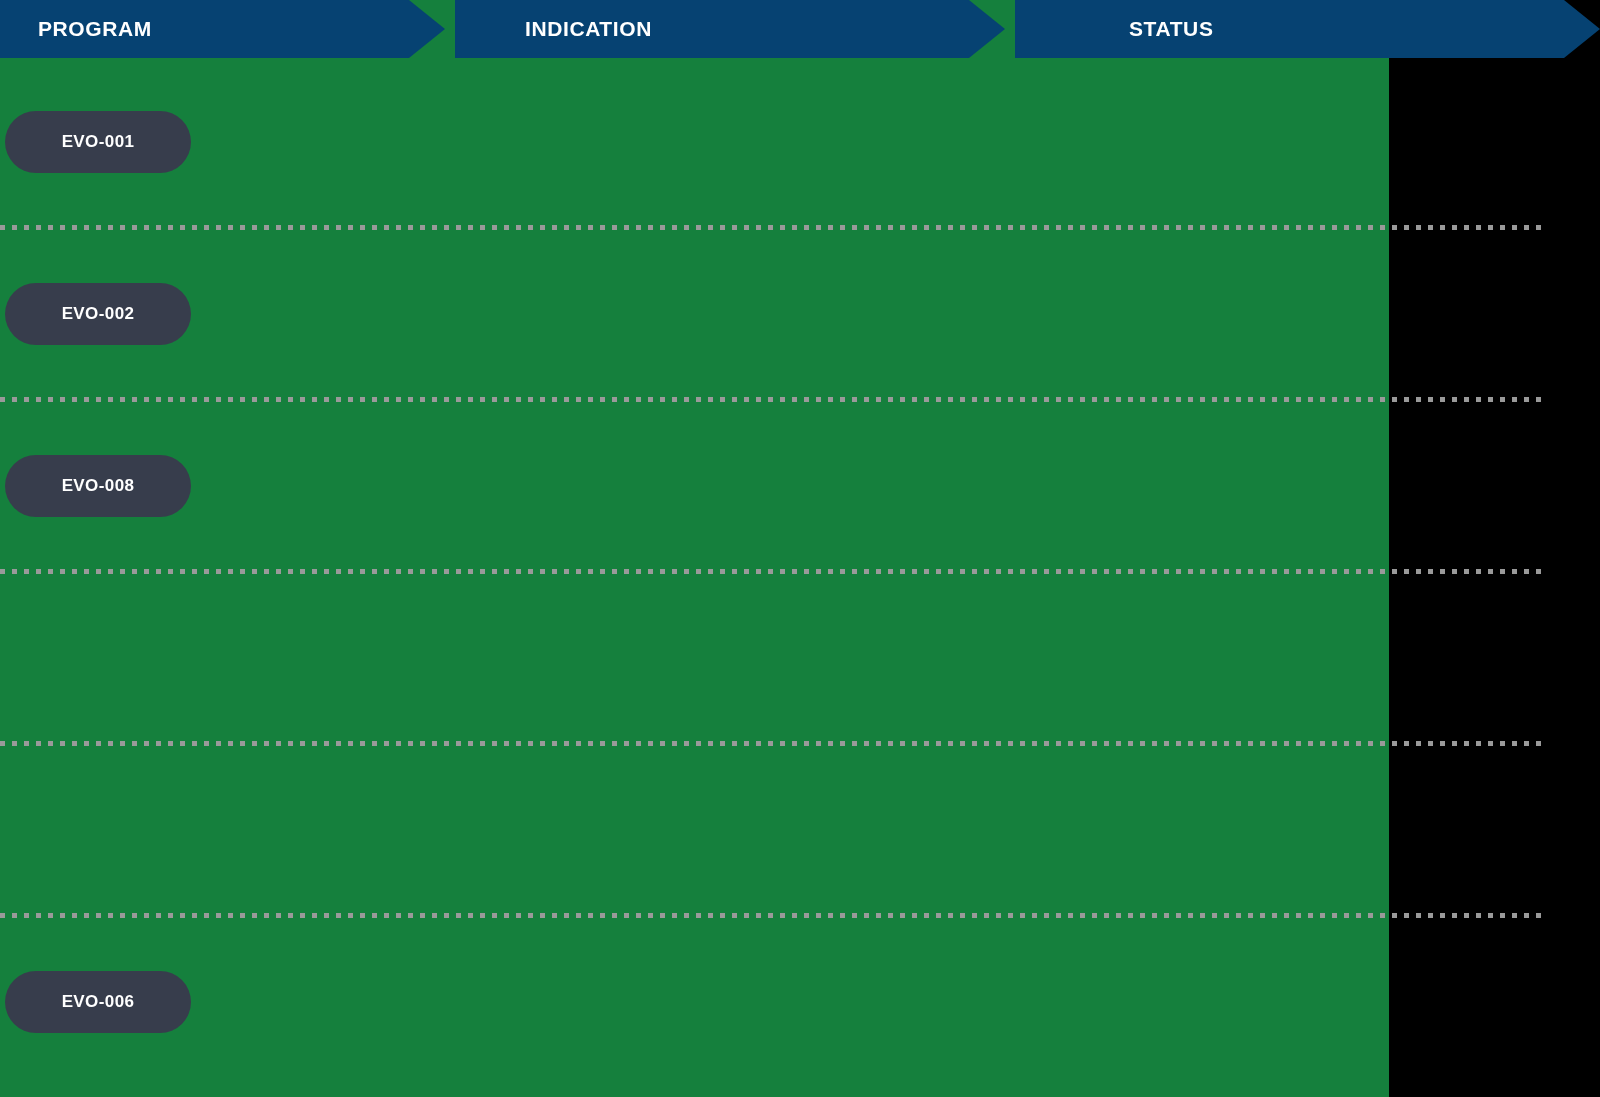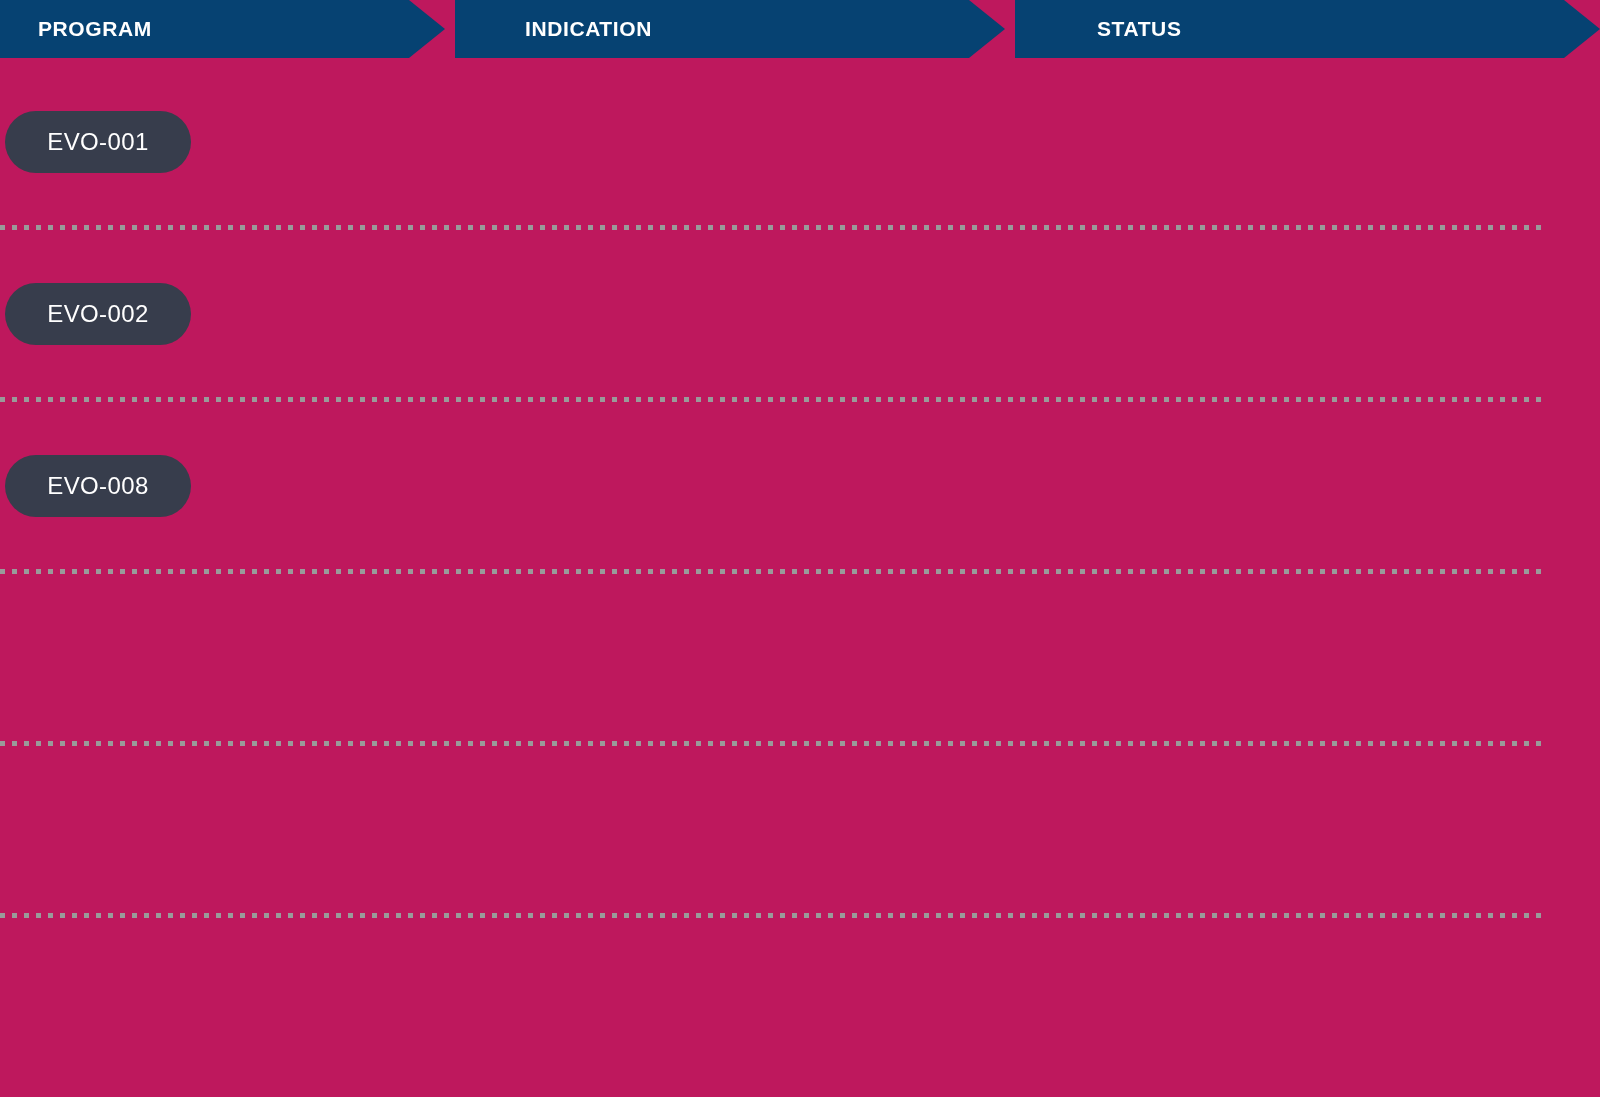--- a/index.html
+++ b/index.html
@@ -7,23 +7,23 @@
   html, body {
     width: 1600px;
     height: 1097px;
     background: #000000;
     font-family: "Liberation Sans", sans-serif;
     overflow: hidden;
   }
 
   .pipeline {
     position: relative;
-    width: 1600px;
+    width: 1389px;
     height: 1097px;
-    background: #be185d;
+    background: #15803d;
   }
 
   
   .header-bar {
     position: absolute;
     left: 0;
     top: 0;
     width: 1600px;
     height: 58px;
     display: block;
@@ -47,20 +47,21 @@
   .header-seg.seg-indication {
     left: 455px;
     width: 550px;
     clip-path: polygon(0 0, 514px 0, 550px 29px, 514px 58px, 0 58px);
   }
 
   .header-seg.seg-status {
     left: 1015px;
     width: 585px;
     clip-path: polygon(0 0, 549px 0, 585px 29px, 549px 58px, 0 58px);
+    padding-left: 32px;
   }
 
   .header-label {
     color: #ffffff;
     font-size: 21px;
     font-weight: bold;
     letter-spacing: 0.6px;
     white-space: nowrap;
   }
 
@@ -118,22 +119,22 @@
     border-radius: 31px;
     background: #373d4c;
     display: flex;
     align-items: center;
     justify-content: center;
     padding: 0 22px;
   }
 
   .program-pill-label {
     color: #ffffff;
-    font-size: 24px;
-    font-weight: normal;
+    font-size: 17px;
+    font-weight: bold;
     letter-spacing: 0.4px;
     white-space: nowrap;
   }
 
   .cell-text {
     color: #e8eaee;
     font-size: 19px;
     white-space: nowrap;
   }
 
@@ -233,15 +234,28 @@
     <div class="row">
       <div class="col-indication">
         <span class="cell-text"></span>
       </div>
       <div class="col-status">
         <span class="cell-text"></span>
       </div>
     </div>
     <div class="row-divider"></div>
 
+    <div class="row">
+      <div class="col-program">
+        <div class="program-pill">
+          <span class="program-pill-label">EVO-006</span>
+        </div>
+      </div>
+      <div class="col-indication">
+        <span class="cell-text"></span>
+      </div>
+      <div class="col-status">
+        <span class="cell-text"></span>
+      </div>
+    </div>
 
   </div>
 </div>
 
 </body></html>

